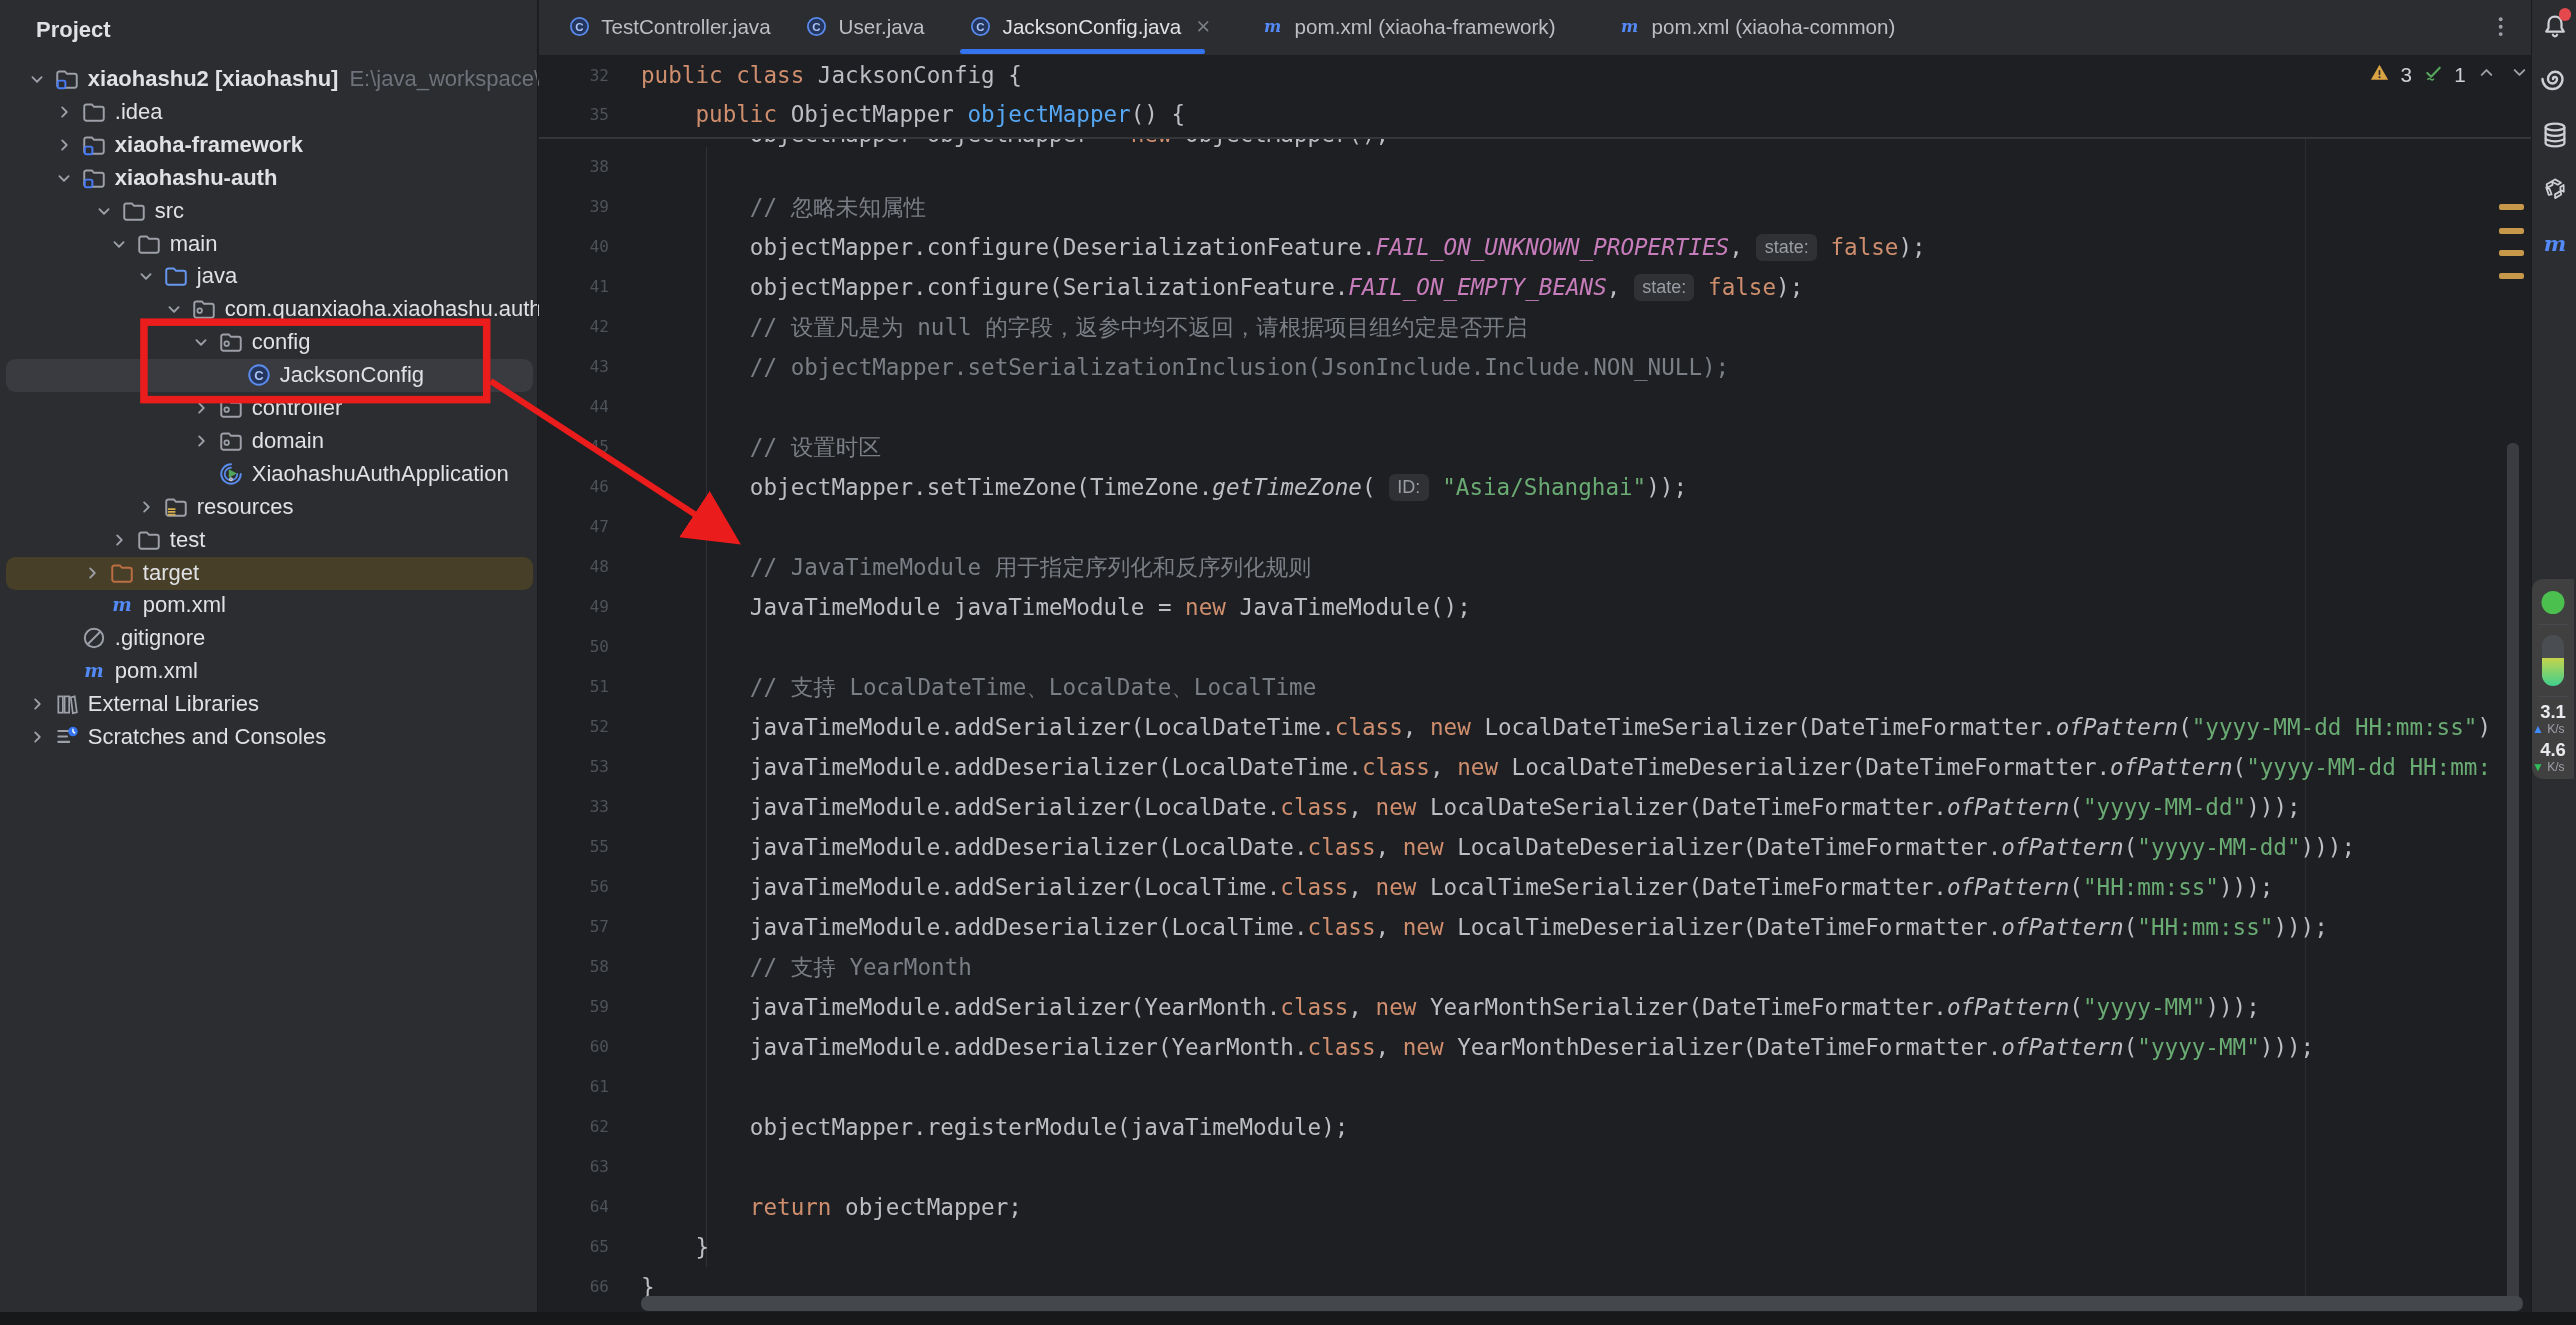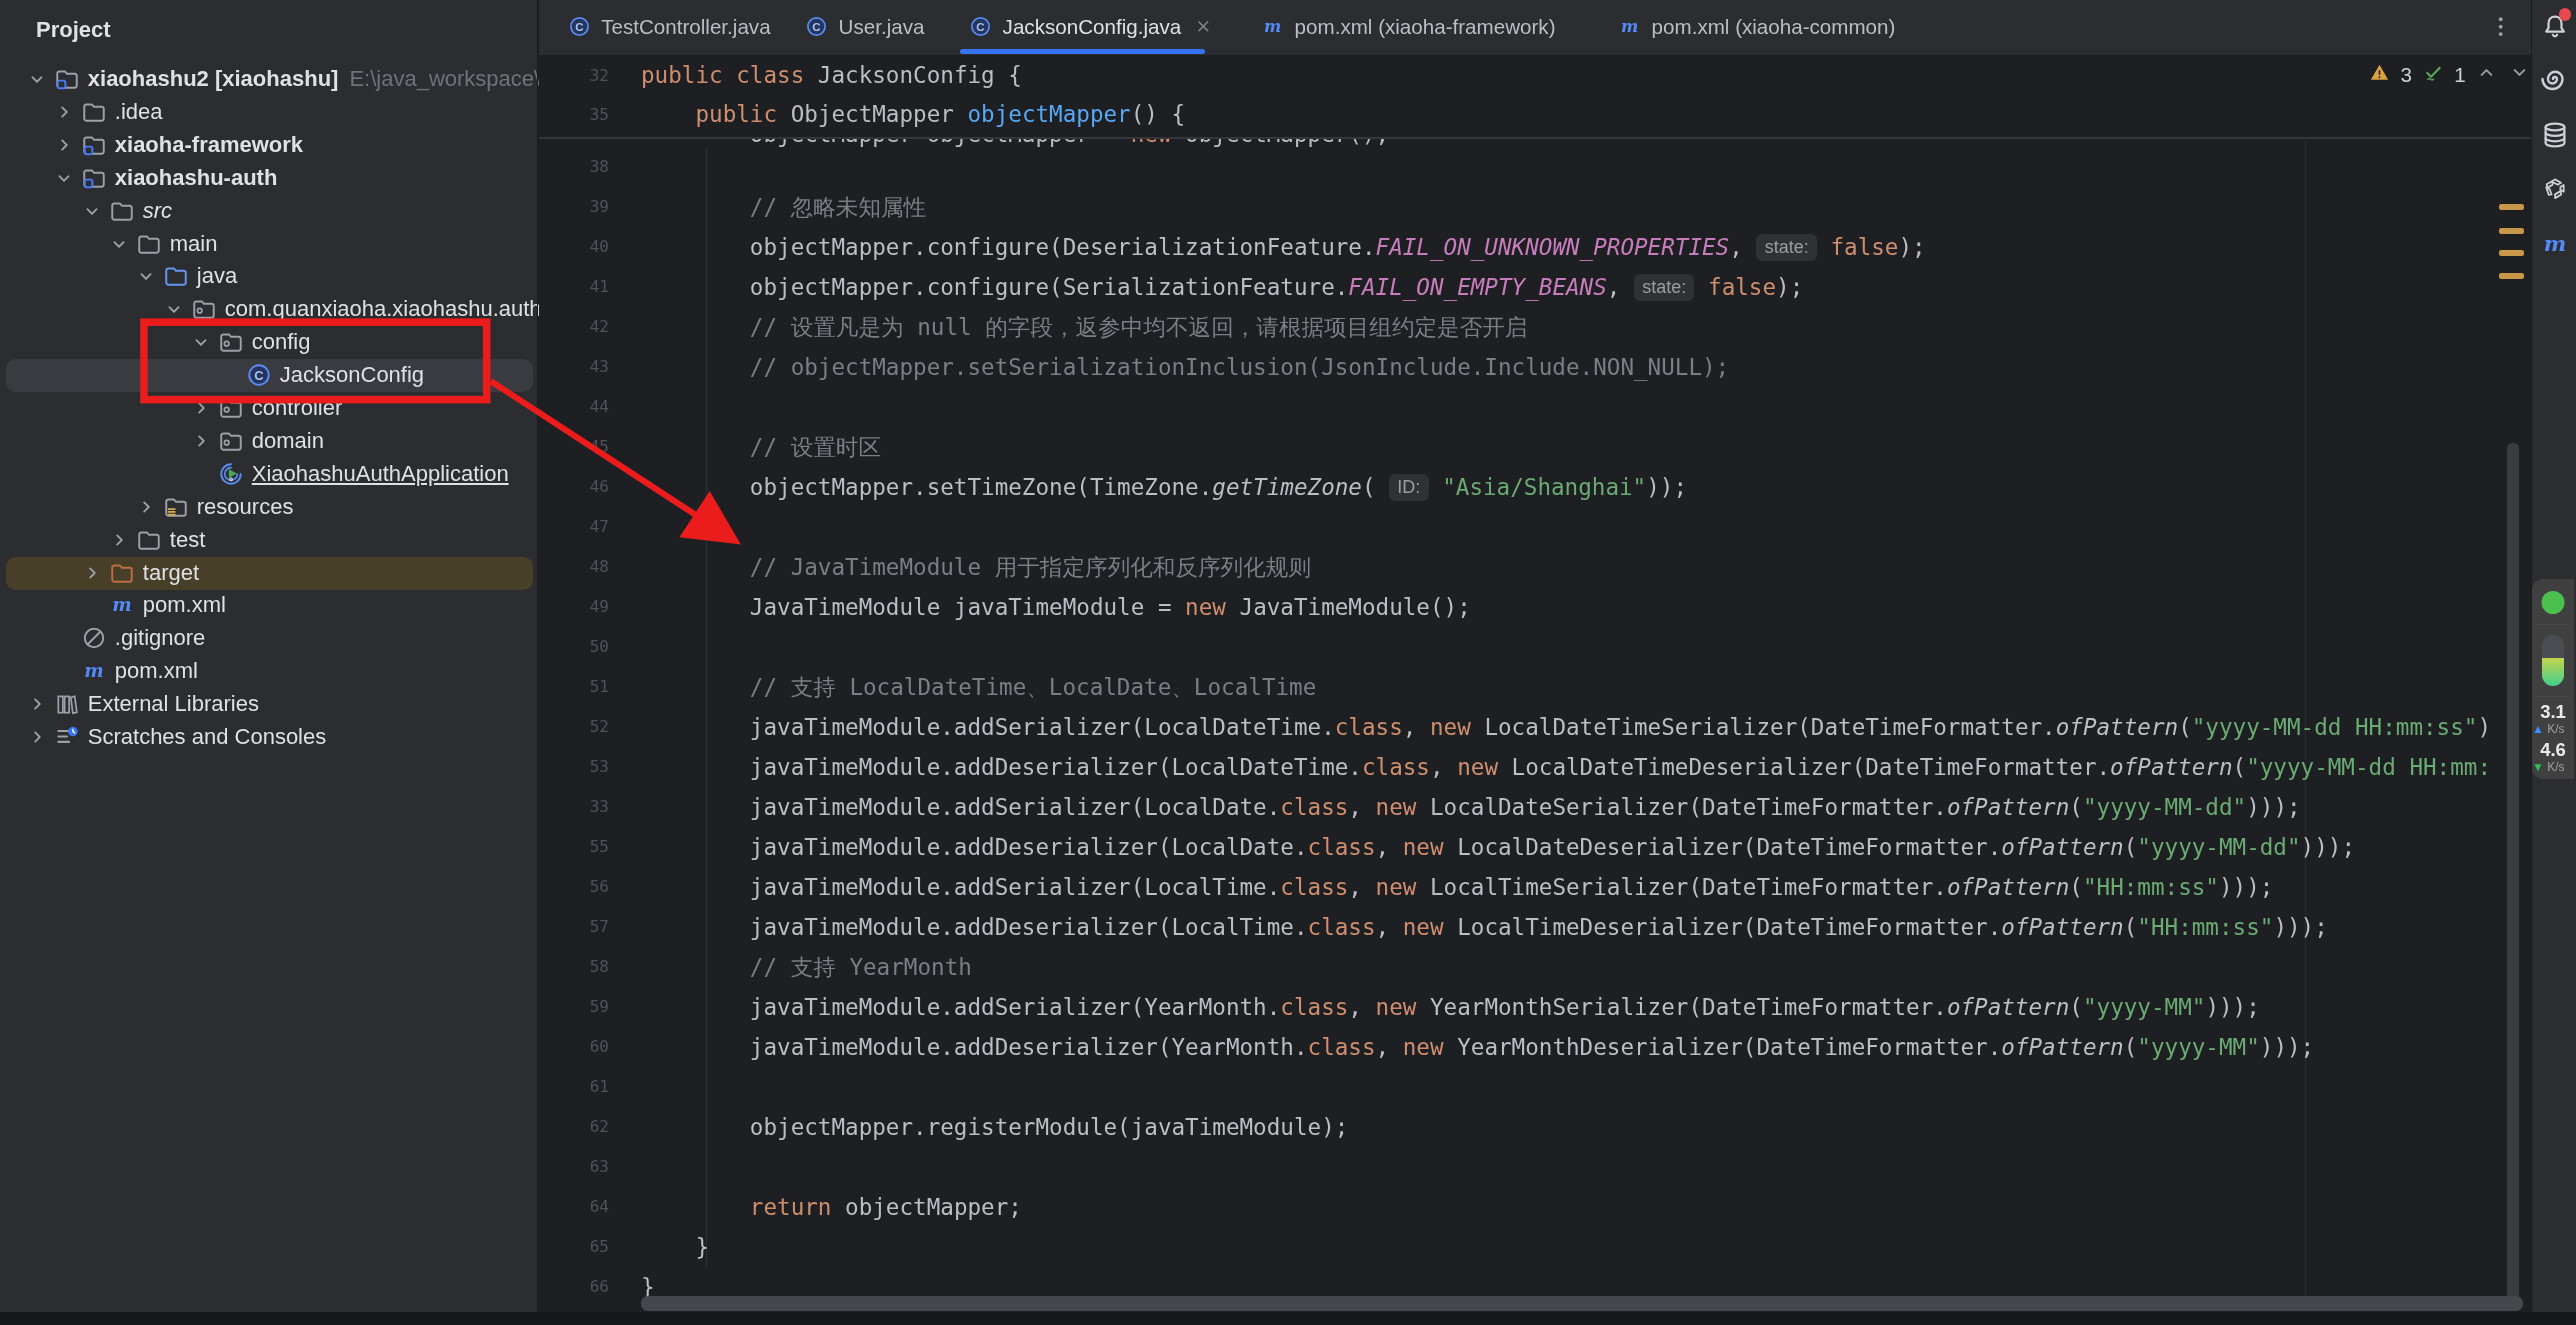--- a/index.html
+++ b/index.html
@@ -138,21 +138,21 @@
             </span>
             <span class="ticon">
               <svg width="26" height="26" viewBox="0 0 24 24" fill="none" xmlns="http://www.w3.org/2000/svg">
                 <path d="M3 7c0-1.2.9-2 2-2h5l2 2.2h7c1.1 0 2 .9 2 2V18c0 1.1-.9 2-2 2H5c-1.1 0-2-.9-2-2z" stroke="#9da0a8" stroke-width="1.8"></path>
                 <rect x="3.5" y="13.5" width="7" height="7" rx="1.6" fill="#2b2d30" stroke="#4a7cf5" stroke-width="1.8"></rect>
               </svg>
             </span>
             <span class="tlabel bold">xiaohashu-auth</span>
           </span>
         </div>
-        <div class="tree-row" style="top: 132px; left: 0px; width: 537px; font-style: italic;">
+        <div class="tree-row" style="top: 132px; left: 12px; width: 537px;">
           <span class="tw" style="margin-left: 80px;">
             <span class="chev">
               <svg width="22" height="22" viewBox="0 0 24 24" fill="none" xmlns="http://www.w3.org/2000/svg">
                 <path d="M7 10l5 5 5-5" stroke="#9da0a8" stroke-width="2" stroke-linecap="round" stroke-linejoin="round"></path>
               </svg>
             </span>
             <span class="ticon">
               <svg width="26" height="26" viewBox="0 0 24 24" fill="none" xmlns="http://www.w3.org/2000/svg">
                 <path d="M3 7c0-1.2.9-2 2-2h5l2 2.2h7c1.1 0 2 .9 2 2V18c0 1.1-.9 2-2 2H5c-1.1 0-2-.9-2-2z" stroke="#9da0a8" stroke-width="1.8"></path>
               </svg>
@@ -260,21 +260,21 @@
             </span>
             <span class="ticon">
               <svg width="26" height="26" viewBox="0 0 24 24" fill="none" xmlns="http://www.w3.org/2000/svg">
                 <path d="M3 7c0-1.2.9-2 2-2h5l2 2.2h7c1.1 0 2 .9 2 2V18c0 1.1-.9 2-2 2H5c-1.1 0-2-.9-2-2z" stroke="#9da0a8" stroke-width="1.8"></path>
                 <circle cx="8" cy="13.5" r="2.1" stroke="#9da0a8" stroke-width="1.6"></circle>
               </svg>
             </span>
             <span class="tlabel">domain</span>
           </span>
         </div>
-        <div class="tree-row" style="top: 395px; left: 0px; width: 616px; text-decoration: underline;">
+        <div class="tree-row" style="top: 395px; left: 0px; width: 616px;">
           <span class="tw" style="margin-left: 189px;">
             <span class="chev"></span>
             <span class="ticon">
               <svg width="26" height="26" viewBox="0 0 24 24" fill="none" xmlns="http://www.w3.org/2000/svg">
                 <path d="M12 3a9 9 0 1 0 9 9" stroke="#5a8bef" stroke-width="1.8" stroke-linecap="round"></path>
                 <path d="M12 6.2a5.8 5.8 0 1 0 5.8 5.8" stroke="#5a8bef" stroke-width="1.6" stroke-linecap="round"></path>
                 <polygon points="10,7.5 17.5,11.5 10,15.5" fill="#4fa55b"></polygon>
                 <circle cx="12" cy="16.8" r="1.2" stroke="#cfd2d6" stroke-width="1.2"></circle>
               </svg>
             </span>

